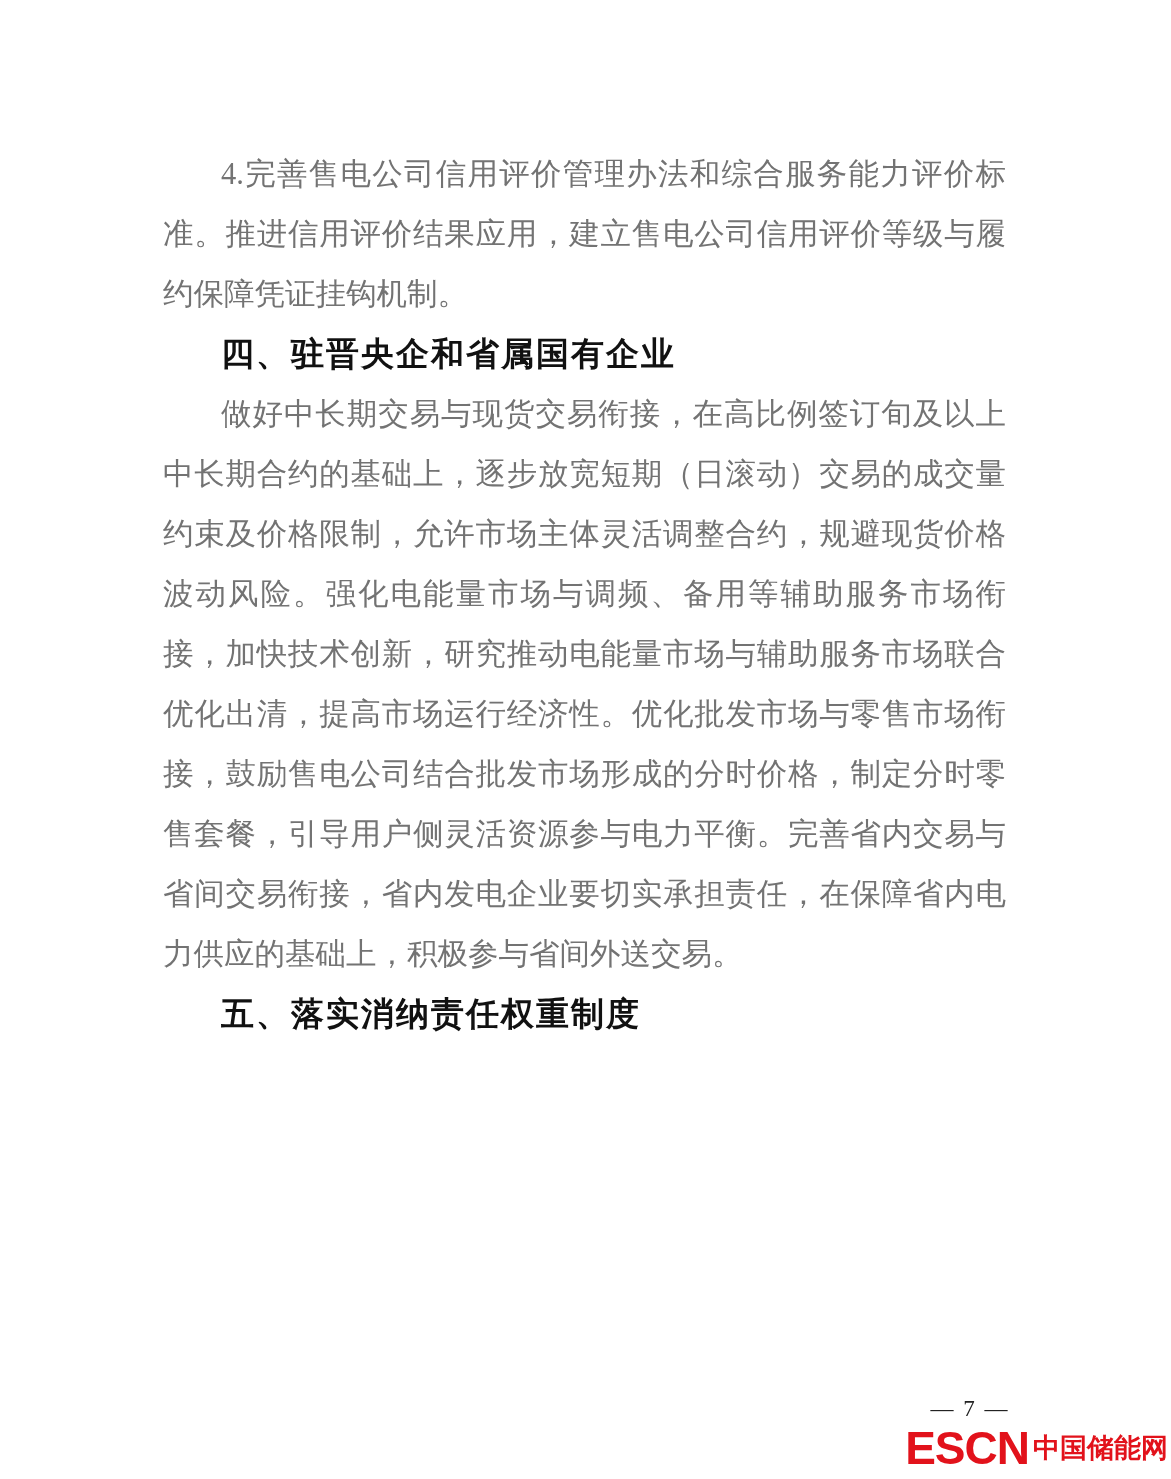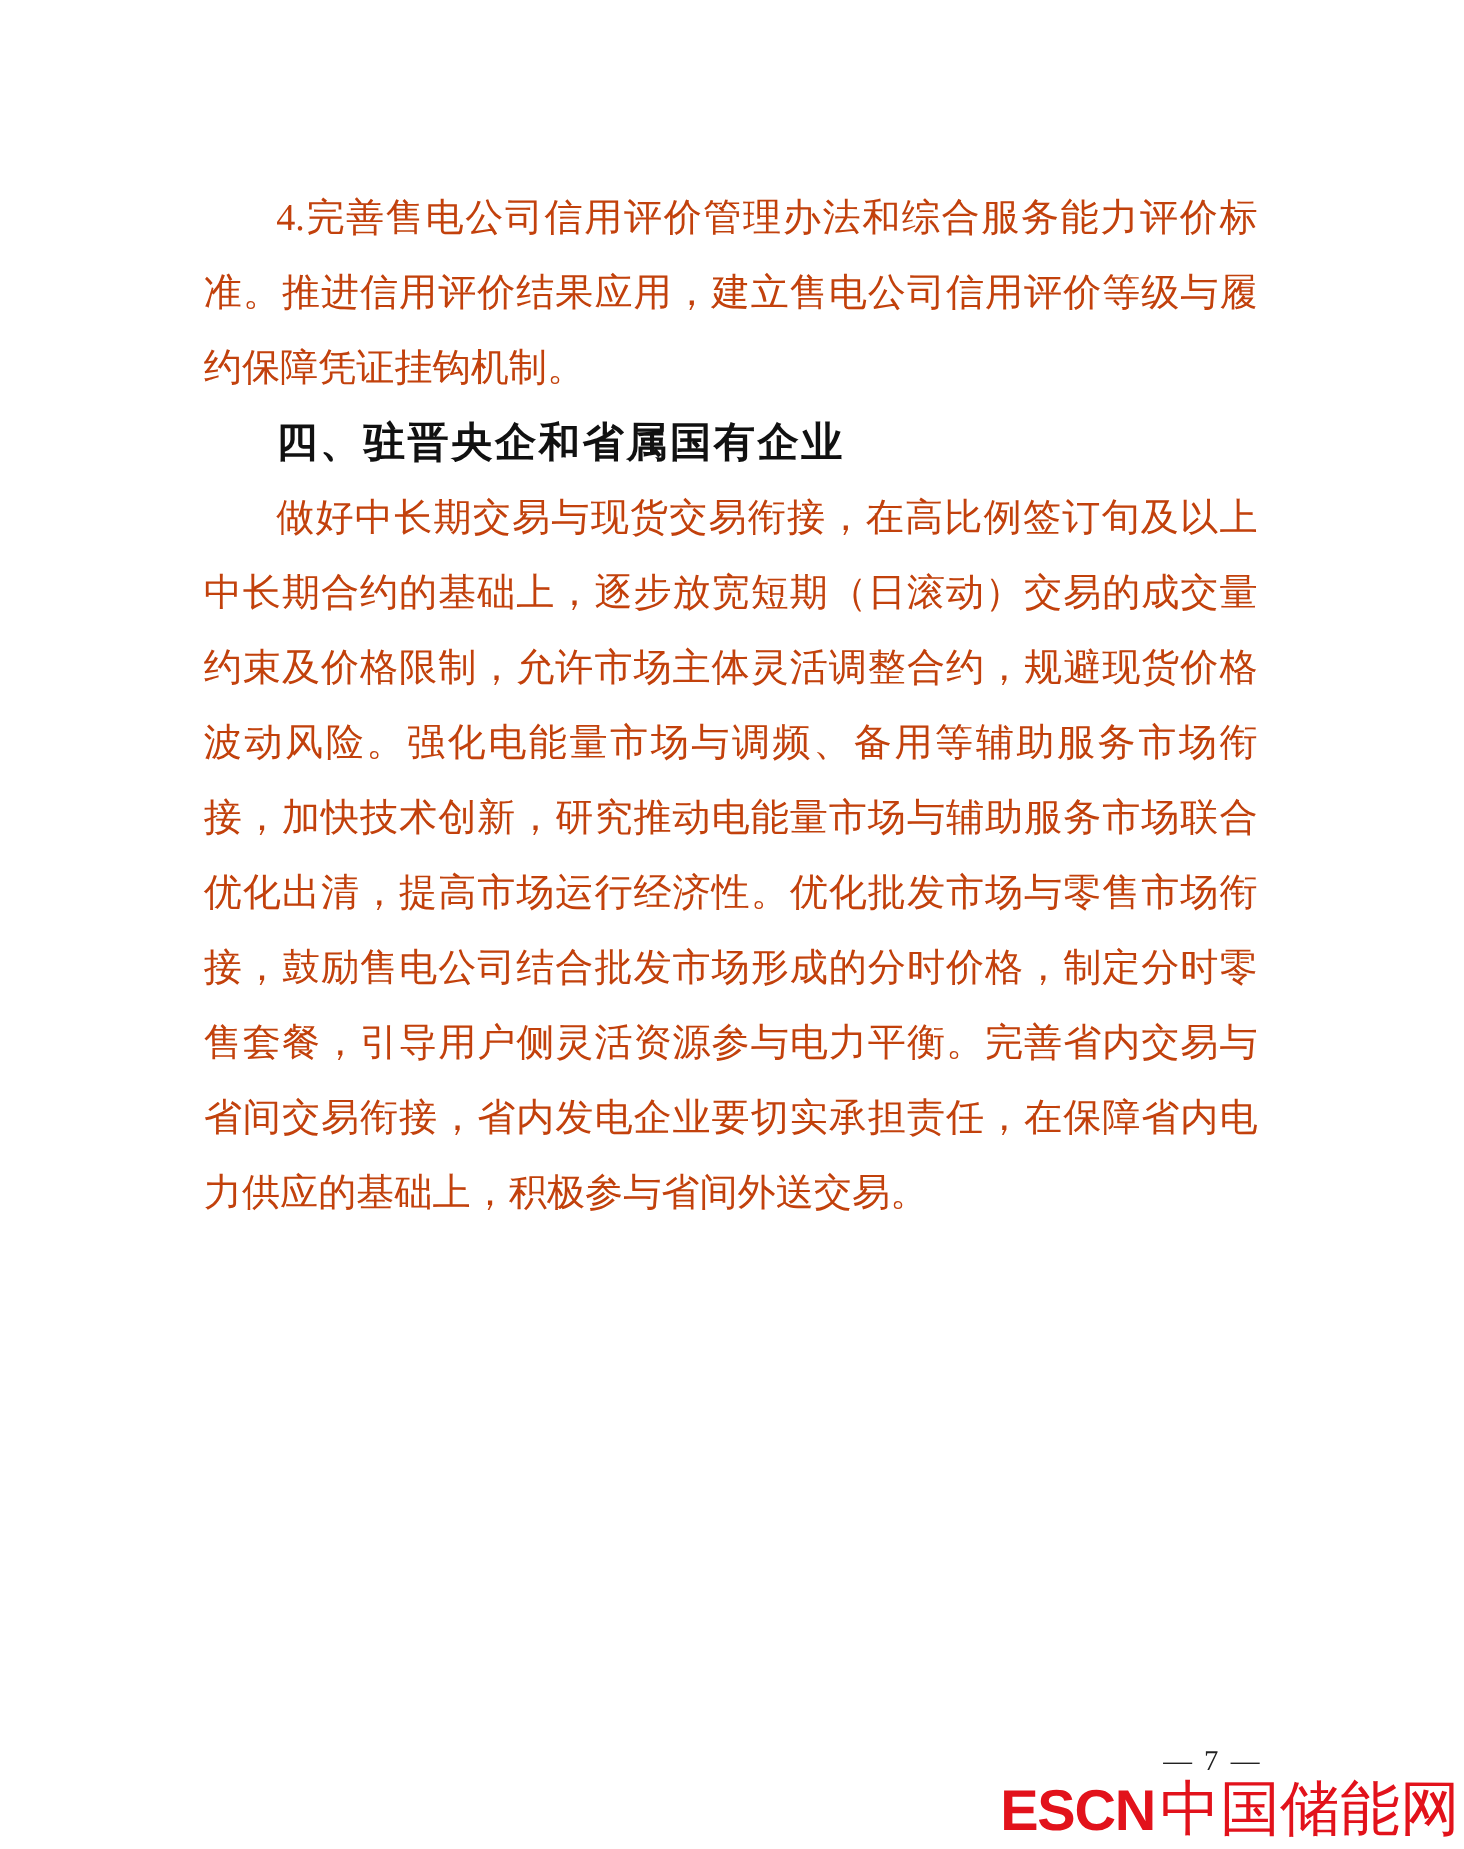--- a/index.html
+++ b/index.html
@@ -22,21 +22,21 @@
     top: 144px;
     width: 843px;
   }
   .body-para {
     margin: 0;
     font-size: 30.5px;
     line-height: 60px;
     text-align: justify;
     text-justify: inter-character;
     text-indent: 58px;
-    color: #c2410c;
+    color: #737373;
     font-family: "Liberation Serif", "DejaVu Serif", serif;
   }
   .section-heading {
     margin: 0;
     padding-left: 58px;
     font-family: "Liberation Sans", "DejaVu Sans", sans-serif;
     font-weight: bold;
     font-size: 33px;
     line-height: 60px;
     letter-spacing: 2px;
@@ -63,38 +63,39 @@
     line-height: 48px;
   }
   .logo-en {
     font-family: "Liberation Sans", "DejaVu Sans", sans-serif;
     font-weight: bold;
     font-size: 46px;
     letter-spacing: -1px;
   }
   .logo-cn {
     font-family: "Liberation Sans", "DejaVu Sans", sans-serif;
-    font-weight: normal;
-    font-size: 48px;
+    font-weight: bold;
+    font-size: 27px;
     margin-left: 4px;
     letter-spacing: 0;
   }
 </style>
 </head>
 <body>
 
 <div class="page">
 
   <div class="content">
     <p class="body-para">4.完善售电公司信用评价管理办法和综合服务能力评价标准。推进信用评价结果应用，建立售电公司信用评价等级与履约保障凭证挂钩机制。</p>
 
     <h2 class="section-heading">四、驻晋央企和省属国有企业</h2>
 
     <p class="body-para">做好中长期交易与现货交易衔接，在高比例签订旬及以上中长期合约的基础上，逐步放宽短期（日滚动）交易的成交量约束及价格限制，允许市场主体灵活调整合约，规避现货价格波动风险。强化电能量市场与调频、备用等辅助服务市场衔接，加快技术创新，研究推动电能量市场与辅助服务市场联合优化出清，提高市场运行经济性。优化批发市场与零售市场衔接，鼓励售电公司结合批发市场形成的分时价格，制定分时零售套餐，引导用户侧灵活资源参与电力平衡。完善省内交易与省间交易衔接，省内发电企业要切实承担责任，在保障省内电力供应的基础上，积极参与省间外送交易。</p>
 
+    <h2 class="section-heading">五、落实消纳责任权重制度</h2>
 
   </div>
 
   <div class="page-number">— 7 —</div>
 
   <div class="site-logo" style="color: rgb(226, 18, 27); text-align: right;">
     <span class="logo-en">ESCN</span>
     <span class="logo-cn">中国储能网</span>
   </div>
 

